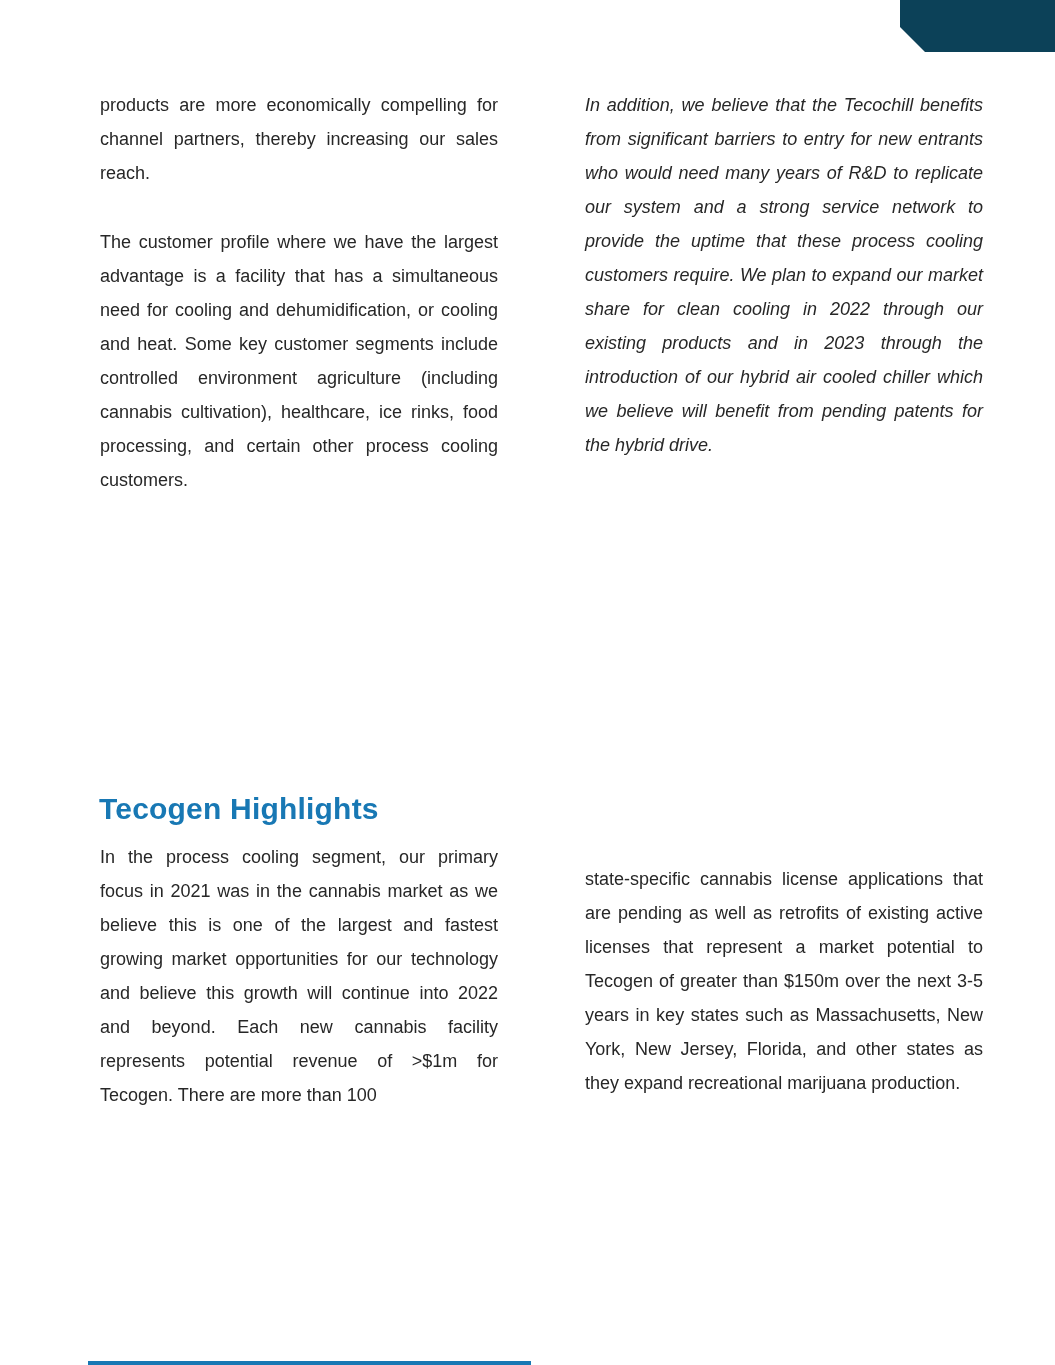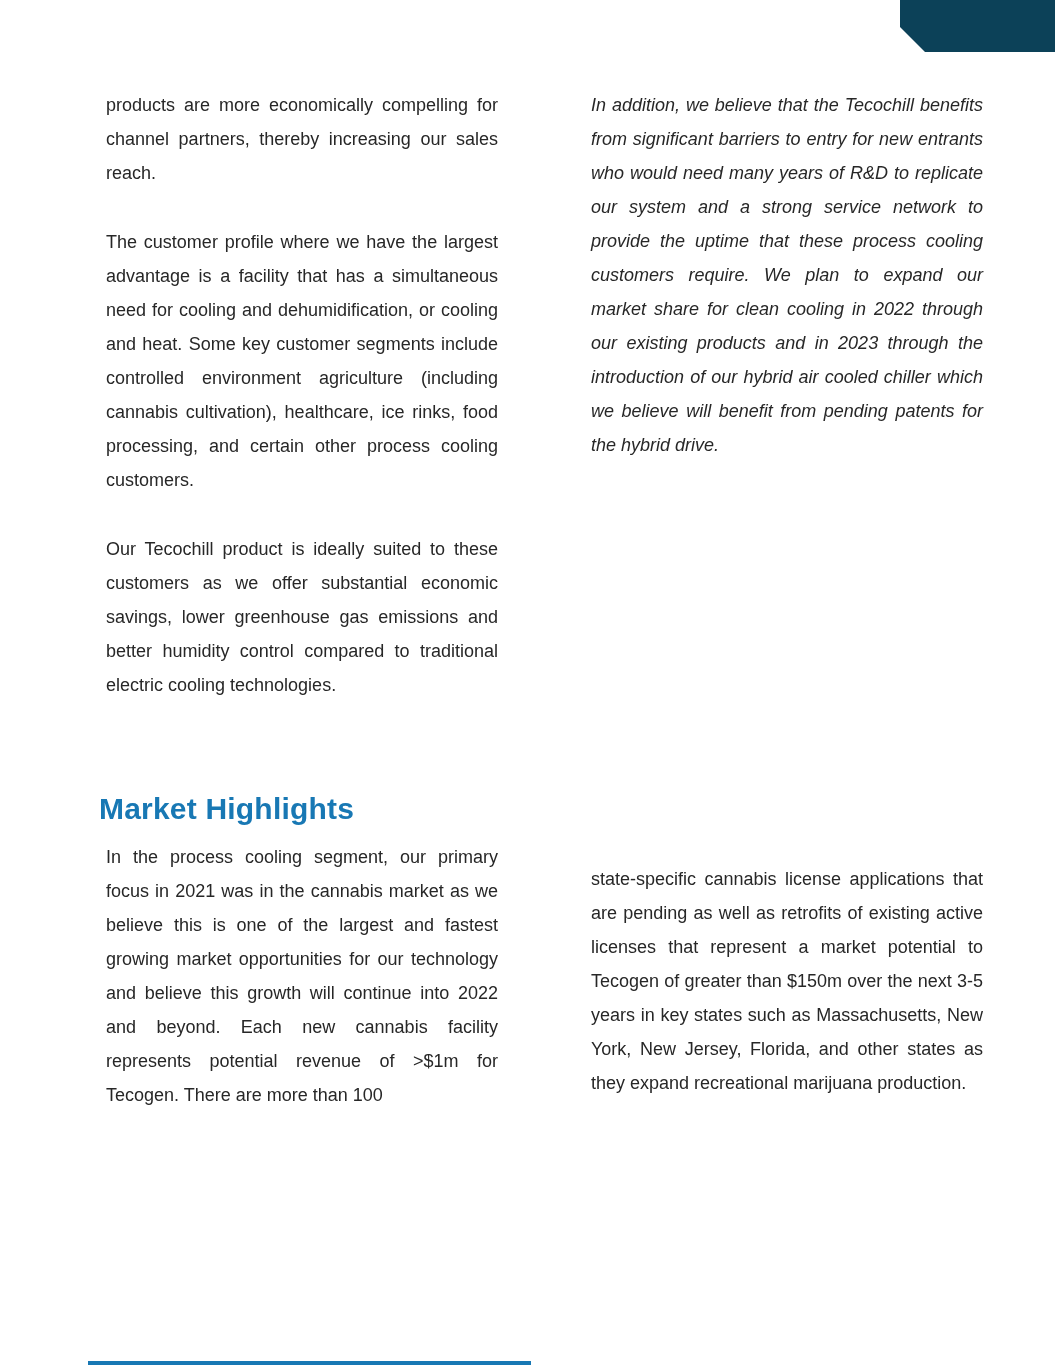--- a/index.html
+++ b/index.html
@@ -27,21 +27,21 @@
     display: block;
   }
   .col {
     position: absolute;
     width: 399px;
     color: var(--text, #272727);
     font-size: 18px;
     line-height: 34px;
     text-align: justify;
   }
-  .col p { margin: 0 0 35px 7px; }
+  .col p { margin: 0 0 35px 1px; }
   .col p:last-child { margin-bottom: 0; }
   .intro-left  { left: 99px;  top: 88px; }
   .intro-right { left: 584px; top: 88px; font-style: italic; }
   .section-heading {
     position: absolute;
     left: 99px;
     top: 792px;
     font-size: 30px;
     font-weight: 700;
     color: var(--accent-blue, #1878b4);
@@ -63,28 +63,27 @@
 
 <div class="page">
 
   <svg class="corner-accent" viewBox="0 0 155 52" preserveAspectRatio="none" aria-hidden="true">
     <polygon points="0,0 155,0 155,52 25,52 0,27" fill="#0c4158"></polygon>
   </svg>
 
   <section class="col intro-left">
     <p>products are more economically compelling for channel partners, thereby increasing our sales reach.</p>
     <p>The customer profile where we have the largest advantage is a facility that has a simultaneous need for cooling and dehumidification, or cooling and heat. Some key customer segments include controlled environment agriculture (including cannabis cultivation), healthcare, ice rinks, food processing, and certain other process cooling customers.</p>
-    <p>Our Tecochill product is ideally suited to these customers as we offer substantial economic savings, lower greenhouse gas emissions and better humidity control compared to traditional electric cooling technologies.</p>
   </section>
 
   <section class="col intro-right">
     <p>In addition, we believe that the Tecochill benefits from significant barriers to entry for new entrants who would need many years of R&amp;D to replicate our system and a strong service network to provide the uptime that these process cooling customers require. We plan to expand our market share for clean cooling in 2022 through our existing products and in 2023 through the introduction of our hybrid air cooled chiller which we believe will benefit from pending patents for the hybrid drive.</p>
   </section>
 
-  <h1 class="section-heading">Market Highlights</h1>
+  <h1 class="section-heading">Tecogen Highlights</h1>
 
   <section class="col market-left">
     <p>In the process cooling segment, our primary focus in 2021 was in the cannabis market as we believe this is one of the largest and fastest growing market opportunities for our technology and believe this growth will continue into 2022 and beyond. Each new cannabis facility represents potential revenue of &gt;$1m for Tecogen. There are more than 100</p>
   </section>
 
   <section class="col market-right">
     <p>state-specific cannabis license applications that are pending as well as retrofits of existing active licenses that represent a market potential to Tecogen of greater than $150m over the next 3-5 years in key states such as Massachusetts, New York, New Jersey, Florida, and other states as they expand recreational marijuana production.</p>
   </section>
 
   <div class="footer-accent-bar"></div>

